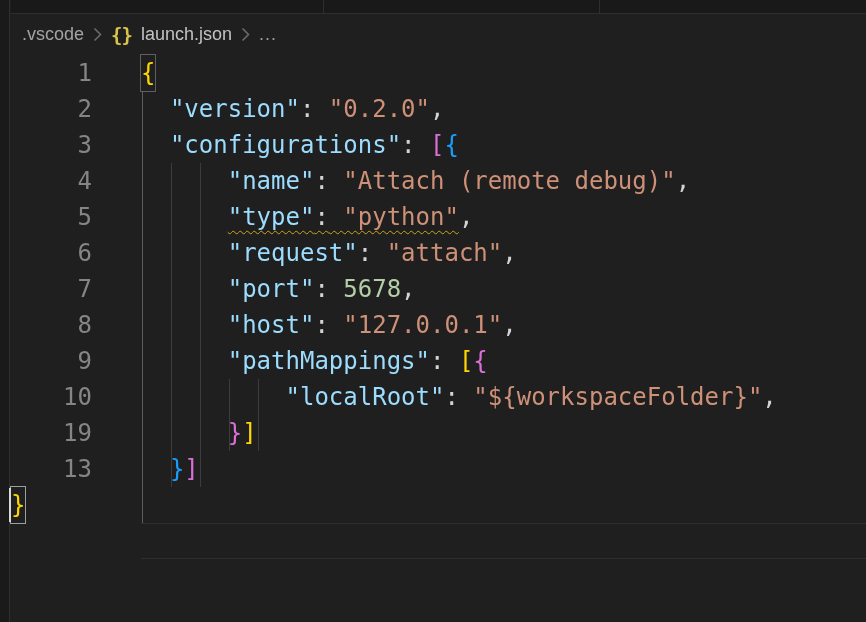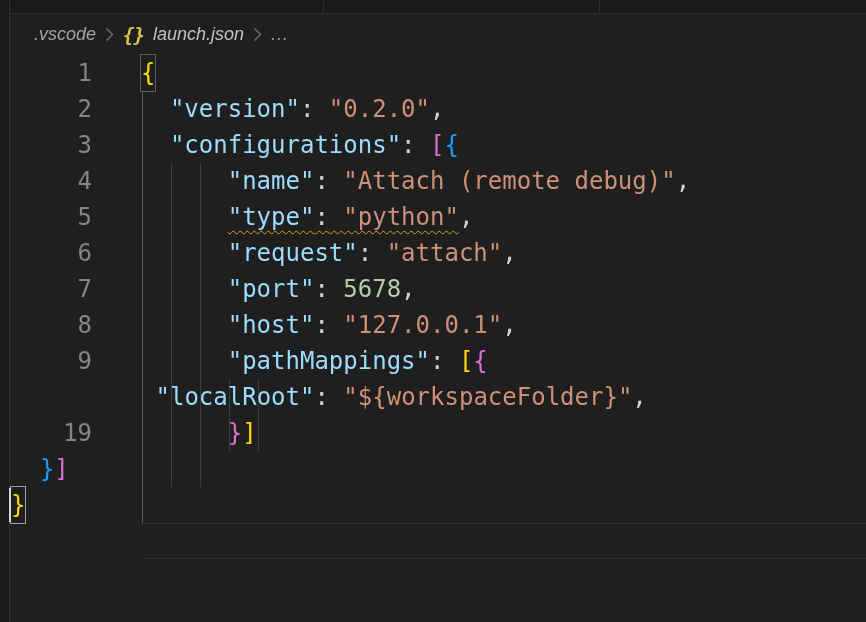--- a/index.html
+++ b/index.html
@@ -15,22 +15,22 @@
   
   .tab-strip{
     position:absolute; left:11px; top:0; width:855px; height:13px;
     background:#191919; border-bottom:1px solid #2e2e2e; box-sizing:content-box;
   }
   .tab-seg{position:absolute; top:0; height:13px;}
   .tab-divider{position:absolute; top:0; width:1px; height:13px; background:#2e2e2e;}
   
   .breadcrumb{
     position:absolute; left:11px; top:14px; height:41px; right:0;
-    display:flex; align-items:center; padding-left:23px; gap:9px;
-    font-size:18px; color:#9d9d9d;font-style:italic;
+    display:flex; align-items:center; padding-left:11px; gap:9px;
+    font-size:18px; color:#9d9d9d;
   }
   .crumb-folder{color:#a3a3a3;}
   .crumb-file{color:#c2c2c2;}
   .crumb-ellipsis{color:#9d9d9d; letter-spacing:1px;}
   .json-icon{
     font-family:"DejaVu Sans Mono","Liberation Mono",monospace;
     font-size:19px; font-weight:bold; color:#d9c34a; letter-spacing:-1px;
   }
   .chev{display:block;}
   
@@ -146,27 +146,29 @@
         </div>
         <div class="line-row">
           <div class="gutter-num">8</div>
           <div class="code-text"><span class="tok ws">      </span><span class="tok key">"host"</span><span class="tok pun">:</span><span class="tok ws"> </span><span class="tok str">"127.0.0.1"</span><span class="tok pun">,</span></div>
         </div>
         <div class="line-row">
           <div class="gutter-num">9</div>
           <div class="code-text"><span class="tok ws">      </span><span class="tok key">"pathMappings"</span><span class="tok pun">:</span><span class="tok ws"> </span><span class="tok b1">[</span><span class="tok b2">{</span></div>
         </div>
         <div class="line-row">
+          <div class="gutter-num">10</div>
           <div class="code-text"><span class="tok ws">          </span><span class="tok key">"localRoot"</span><span class="tok pun">:</span><span class="tok ws"> </span><span class="tok str">"${workspaceFolder}"</span><span class="tok pun">,</span></div>
         </div>
         <div class="line-row">
           <div class="gutter-num">19</div>
           <div class="code-text"><span class="tok ws">      </span><span class="tok b2">}</span><span class="tok b1">]</span></div>
         </div>
         <div class="line-row">
+          <div class="gutter-num">13</div>
           <div class="code-text"><span class="tok ws">  </span><span class="tok b3">}</span><span class="tok b2">]</span></div>
         </div>
         <div class="line-row active">
           <div class="code-text"><span class="tok b1 bracket-match with-cursor">}</span></div>
         </div>
       </div>
   </div>
 
 </div>
 

